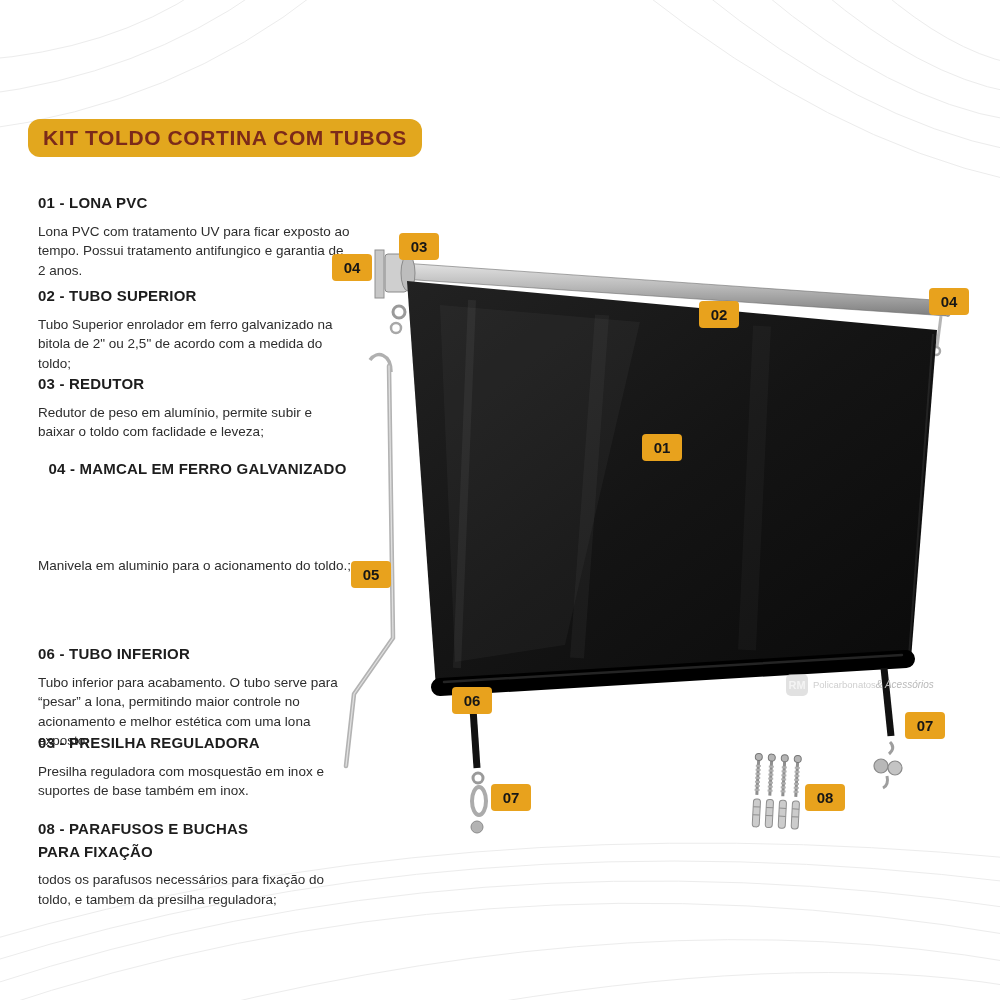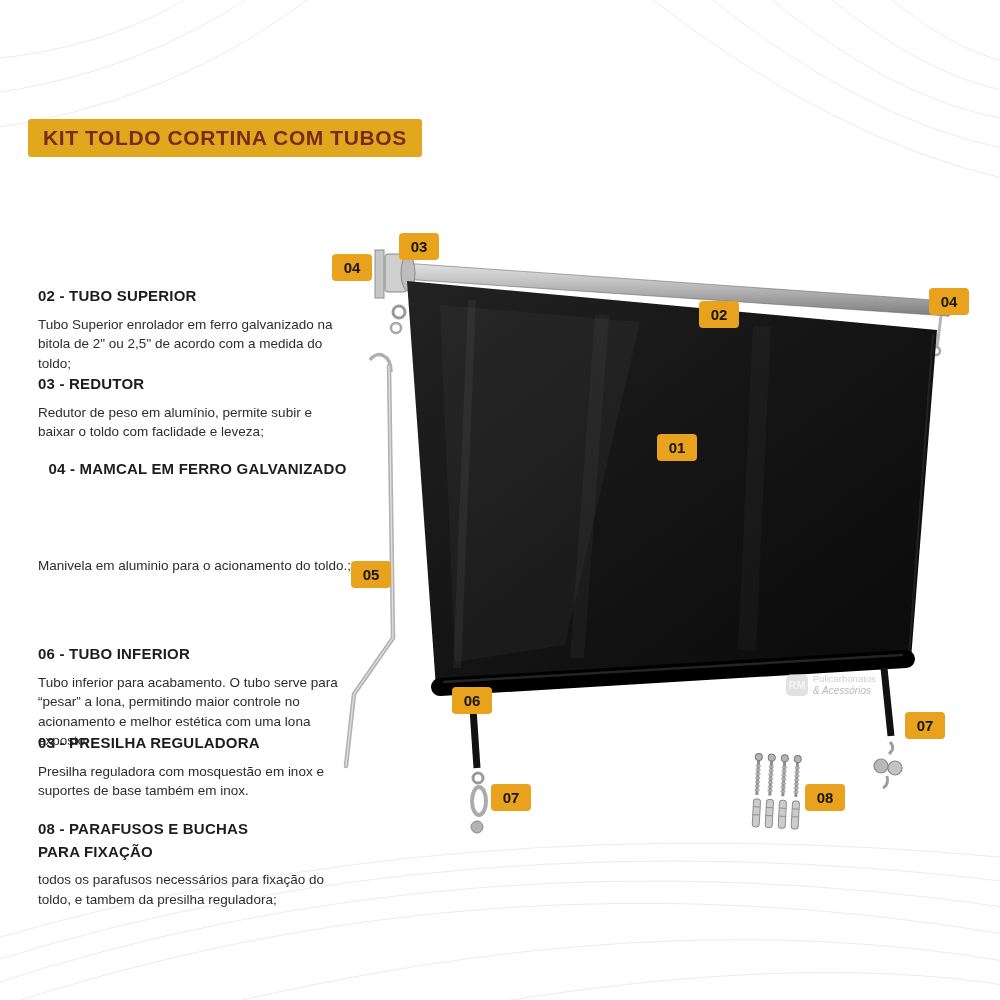--- a/index.html
+++ b/index.html
@@ -4,21 +4,21 @@
 <style>
   * { margin:0; padding:0; box-sizing:border-box; }
   html,body { width:1000px; height:1000px; background:#fff; font-family:"Liberation Sans",sans-serif; }
   .page { position:relative; width:1000px; height:1000px; background:#fff; overflow:hidden; }
   .layer { position:absolute; left:0; top:0; width:1000px; height:1000px; pointer-events:none; }
 
   .title-badge {
     position:absolute; left:28px; top:119px;
     background:var(--title-bg,#E2A71E); color:var(--title-text,#7B2A1A);
     font-size:21px; font-weight:700; letter-spacing:.6px;
-    padding:7px 15px; border-radius:3px; white-space:nowrap;
+    padding:7px 15px; border-radius:12px; white-space:nowrap;
   }
 
   .part { position:absolute; left:38px; width:314px; }
   .part h3 { font-size:15px; font-weight:700; color:#1d1d1d; letter-spacing:.2px; margin-bottom:7px; line-height:1.5; }
   .part p  { font-size:13.5px; color:#2d2d2d; line-height:1.45; }
   .part.indent { padding-left:5px;text-align:center; }
   .part.narrow h3 { max-width:232px; }
 
   .badge {
     position:absolute; width:40px; height:27px;
@@ -27,21 +27,21 @@
     display:flex; align-items:center; justify-content:center;
   }
 
   .watermark { position:absolute; left:786px; top:674px; display:flex; align-items:center; gap:5px; }
   .wm-logo {
     width:22px; height:22px; border-radius:5px;
     background:rgba(200,200,200,.55); color:#f4f4f4;
     font-weight:700; font-size:11px;
     display:flex; align-items:center; justify-content:center;
   }
-  .wm-lines { display:flex; flex-direction:column; line-height:1.15; }
+  .wm-lines { display:flex; flex-direction:row; line-height:1.15;align-items:center; }
   .wm-line1 { font-size:9.5px; color:#cfcfcf; }
   .wm-line2 { font-size:10px; color:#b9b9b9;font-style:italic; }
 </style>
 </head>
 <body>
 
 <div class="page">
 
   <svg class="layer" viewBox="0 0 1000 1000">
     <g fill="none" stroke="#ececec" stroke-width="1">
@@ -57,20 +57,24 @@
       <path d="M -10 985 Q 470 828 1010 908"></path>
       <path d="M -10 962 Q 460 815 1010 882"></path>
       <path d="M -10 940 Q 450 805 1010 858"></path>
       <path d="M 200 1010 Q 650 900 1010 962"></path>
       <path d="M 450 1010 Q 790 950 1010 986"></path>
     </g>
   </svg>
 
   <div class="title-badge">KIT TOLDO CORTINA COM TUBOS</div>
 
+  <section class="part" style="top:192px">
+    <h3>01 - LONA PVC</h3>
+    <p>Lona PVC com tratamento UV para ficar exposto ao tempo. Possui tratamento antifungico e garantia de 2 anos.</p>
+  </section>
   <section class="part" style="top:285px">
     <h3>02 - TUBO SUPERIOR</h3>
     <p>Tubo Superior enrolador em ferro galvanizado na bitola de 2" ou 2,5" de acordo com a medida do toldo;</p>
   </section>
   <section class="part" style="top:373px">
     <h3>03 - REDUTOR</h3>
     <p>Redutor de peso em alumínio, permite subir e baixar o toldo com faclidade e leveza;</p>
   </section>
   <section class="part indent" style="top:458px">
     <h3>04 - MAMCAL  EM FERRO GALVANIZADO</h3>
@@ -204,20 +208,20 @@
     <span class="wm-lines">
       <span class="wm-line1">Policarbonatos</span>
       <span class="wm-line2">&amp; Acessórios</span>
     </span>
   </div>
 
   <div class="badge" style="left:399px; top:233px">03</div>
   <div class="badge" style="left:332px; top:254px">04</div>
   <div class="badge" style="left:699px; top:301px">02</div>
   <div class="badge" style="left:929px; top:288px">04</div>
-  <div class="badge" style="left:657px; top:434px">01</div>
+  <div class="badge" style="left:642px; top:434px">01</div>
   <div class="badge" style="left:351px; top:561px">05</div>
   <div class="badge" style="left:452px; top:687px">06</div>
   <div class="badge" style="left:905px; top:712px">07</div>
   <div class="badge" style="left:491px; top:784px">07</div>
   <div class="badge" style="left:805px; top:784px">08</div>
 
 </div>
 
 </body></html>

